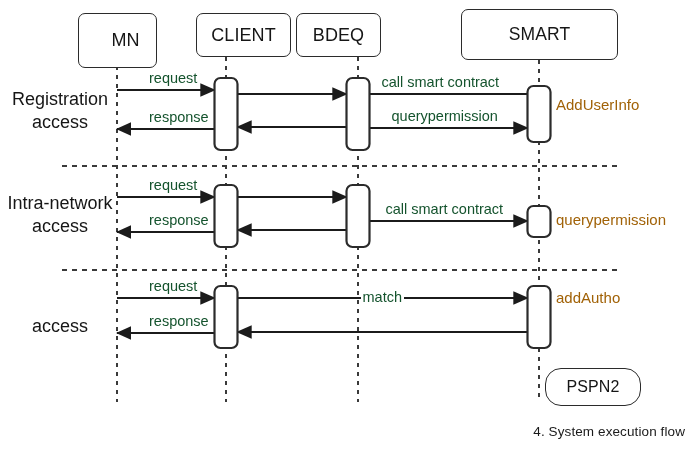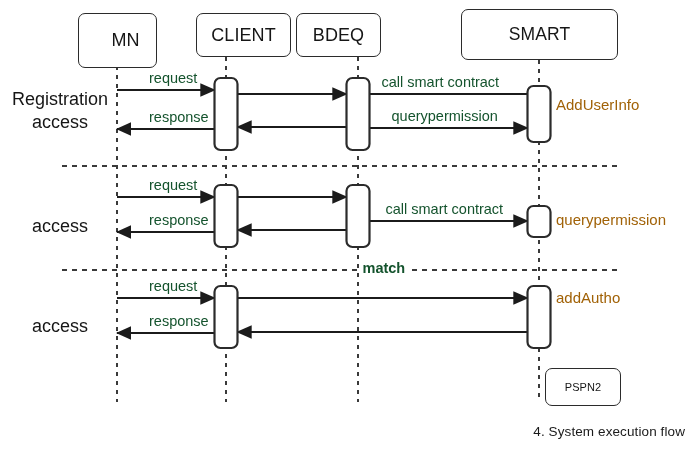--- a/index.html
+++ b/index.html
@@ -132,39 +132,39 @@
       </div>
       <div class="lifeline-box" style="left: 296px; top: 13px; width: 85px; height: 44px;">
         <span><span>BDEQ</span></span>
       </div>
       <div class="lifeline-box two-line" style="left: 461px; top: 9px; width: 157px; height: 51px;">
         <span><span>SMART</span><br></span>
       </div>
     </div>
   <div id="phase-labels">
       <div class="row-label" style="left: 8px; top: 88px; width: 104px;"><span>Registration</span><br><span>access</span></div>
-      <div class="row-label" style="left: 4px; top: 192px; width: 112px;"><br><span>access</span></div>
+      <div class="row-label" style="left: 4px; top: 192px; width: 112px;"><span>Intra-network</span><br><span>access</span></div>
       <div class="row-label" style="left: 2px; top: 292px; width: 116px;"><br><span>access</span></div>
     </div>
   <div id="message-labels">
       <div class="msg-label" style="visibility: visible; top: 71px; left: 147px;">request</div>
       <div class="msg-label" style="visibility: visible; top: 110px; left: 147px;">response</div>
       <div class="msg-label" style="visibility: visible; top: 75px; left: 379.5px;">call smart contract</div>
       <div class="msg-label" style="visibility: visible; top: 109px; left: 389.5px;">querypermission</div>
       <div class="msg-label" style="visibility: visible; top: 178px; left: 147px;">request</div>
       <div class="msg-label" style="visibility: visible; top: 213px; left: 147px;">response</div>
       <div class="msg-label" style="visibility: visible; top: 202px; left: 383.5px;">call smart contract</div>
       <div class="msg-label" style="visibility: visible; top: 279px; left: 147px;">request</div>
       <div class="msg-label" style="visibility: visible; top: 314px; left: 147px;">response</div>
-      <div class="msg-label" style="visibility: visible; top: 261px; left: 360.5px; font-weight: bold;">match</div>
+      <div class="msg-label" style="visibility: visible; top: 290px; left: 360.5px;">match</div>
     </div>
   <div id="side-labels">
       <div class="side-label" style="left: 556px; top: 97px;">AddUserInfo</div>
       <div class="side-label" style="left: 556px; top: 212px;">querypermission</div>
       <div class="side-label" style="left: 556px; top: 290px;">addAutho</div>
     </div>
 
-  <div class="lifeline-box" id="footer-box" style="left: 545px; top: 368px; width: 76px; height: 38px; font-size: 11px;">
+  <div class="lifeline-box" id="footer-box" style="left: 545px; top: 368px; width: 96px; height: 38px; font-size: 16px; border-radius: 16px;">
     <span>PSPN2</span>
   </div>
 
   <div class="caption" id="figure-caption" style="top:424px;">4. System execution flow</div>
 </div>
 
 </body></html>

